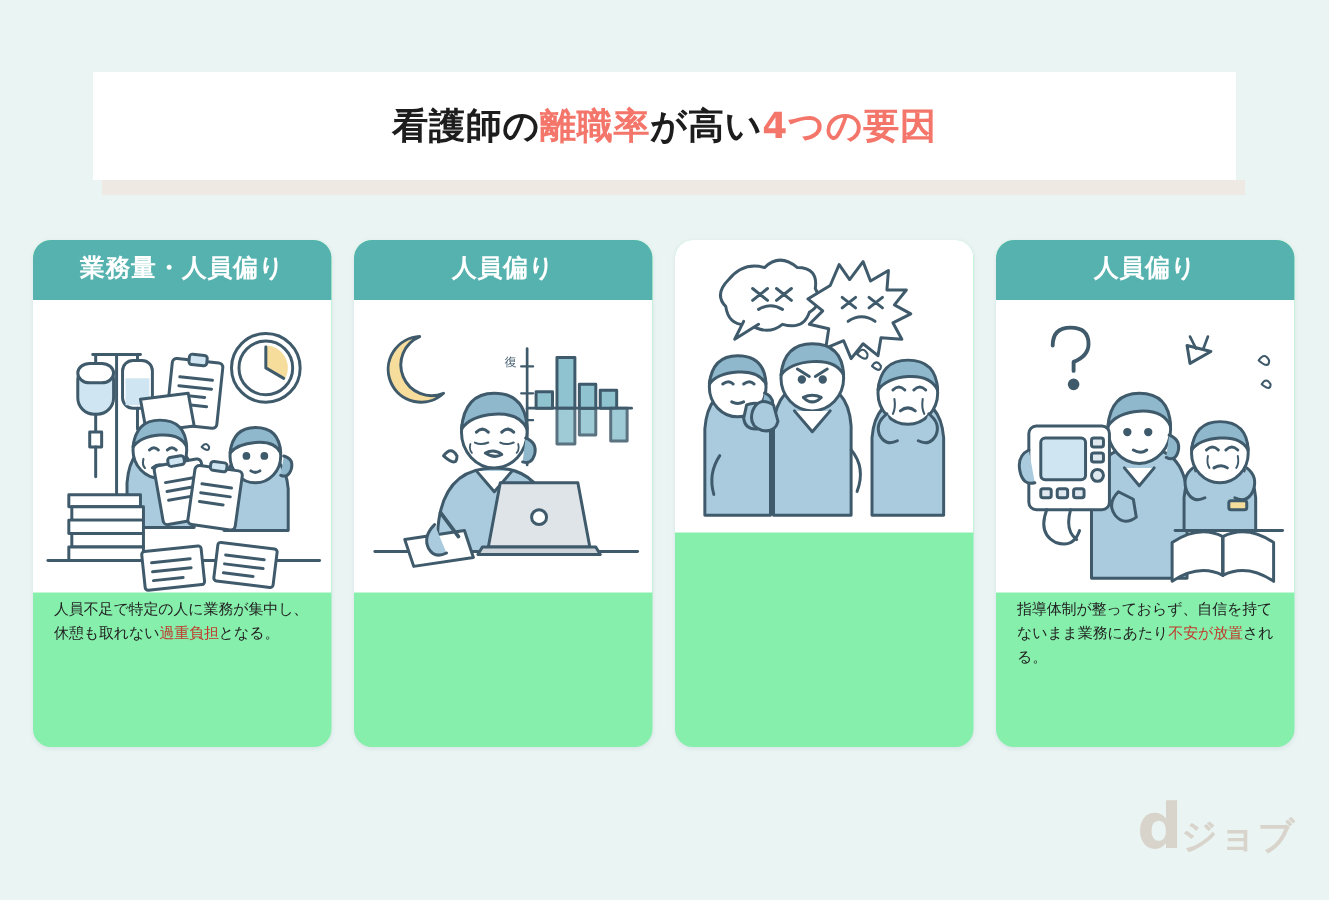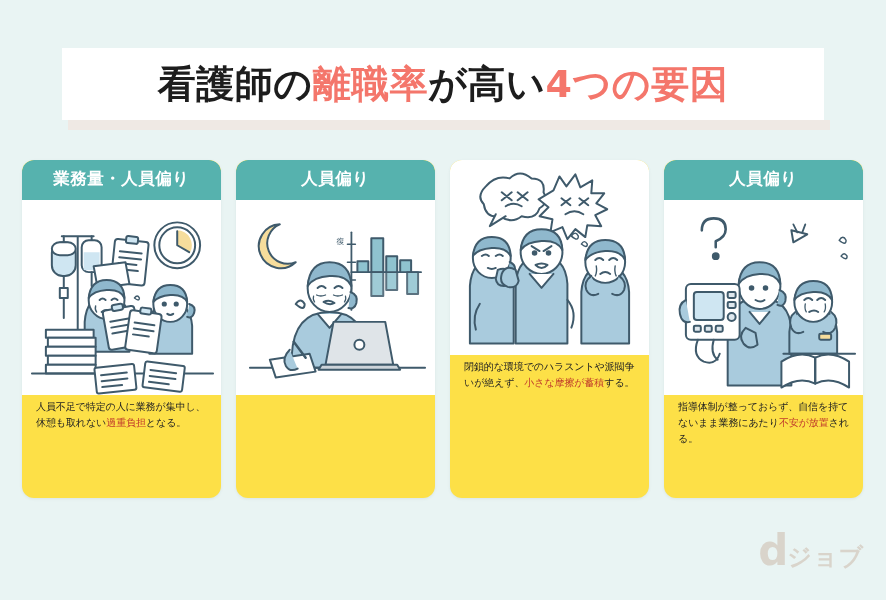--- a/index.html
+++ b/index.html
@@ -31,42 +31,42 @@
   #title-banner::after {
     content: "";
     position: absolute;
     left: 6px;
     top: 72px;
     width: 762px;
     height: 10px;
     background: #efe9e4;
   }
   #title-text {
-    font-size: 38px;
+    font-size: 24px;
     font-weight: 700;
     letter-spacing: 0.5px;
     color: #1d1d1d;
     white-space: nowrap;
     line-height: 1;
     z-index: 2;
   }
   #title-text .hl { color: #f4766b; }
 
   
   #cards {
     position: absolute;
     left: 22px;
     top: 160px;
     width: 842px;
     display: flex;
     gap: 15px;
   }
   .card {
     width: 199px;
-    background: #fde047;
+    background: #86efac;
     border-radius: 12px;
     box-shadow: 0 1px 3px rgba(90,120,120,0.10);
     overflow: hidden;
     display: flex;
     flex-direction: column;
     height: 338px;
   }
   .card-header {
     background: #56b2ae;
     color: #ffffff;
@@ -309,21 +309,20 @@
           <path d="M151 114 q5 -4 10 0"></path>
 
           <path d="M142 116 q-8 6 -5 14 q4 8 12 4" fill="#a9cbdd"></path>
           <path d="M170 116 q8 6 5 14 q-4 8 -12 4" fill="#a9cbdd"></path>
 
           <path d="M122 76 q4 -6 7 0 q0 6 -7 0 Z" fill="#ffffff" stroke-width="1.4"></path>
           <path d="M132 84 q3 -5 6 0 q0 5 -6 0 Z" fill="#ffffff" stroke-width="1.4"></path>
         </g>
       </svg>
     </div>
-    <div class="card-body"><span>閉鎖的な環境でのハラスントや派閥争いが絶えず、</span><span class="hl">小さな摩擦が蓄積</span><span>する。</span></div>
   </div>
 
   <div class="card">
     <div class="card-header">人員偏り</div>
     <div class="card-illo">
       <svg viewBox="0 0 200 195" xmlns="http://www.w3.org/2000/svg">
         <g fill="none" stroke="#3f5a6b" stroke-width="2" stroke-linecap="round" stroke-linejoin="round">
 
           <g stroke-width="2.6">
             <path d="M38 30 q0 -12 12 -12 q12 0 12 11 q0 8 -10 12 l0 6" fill="none"></path>

